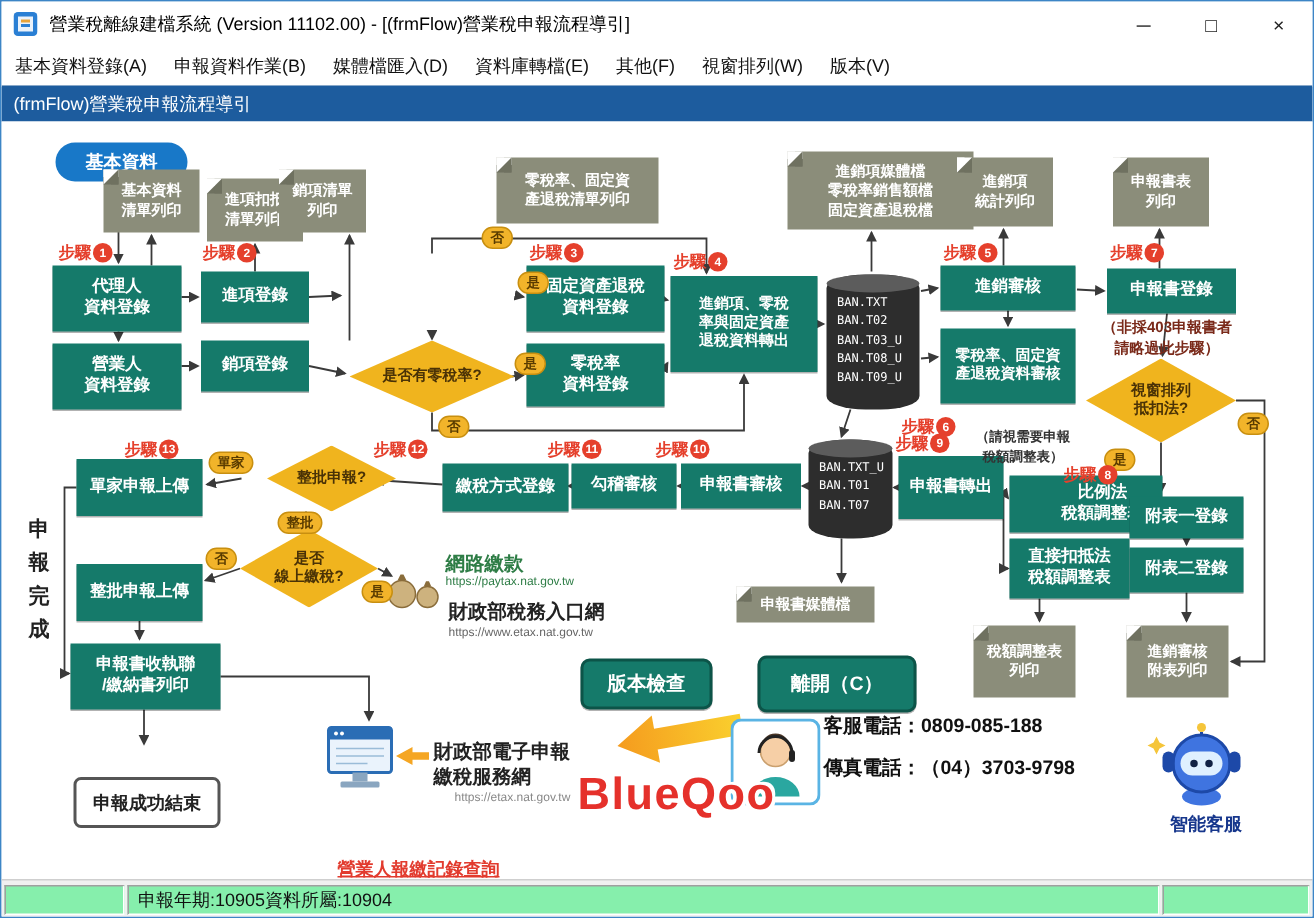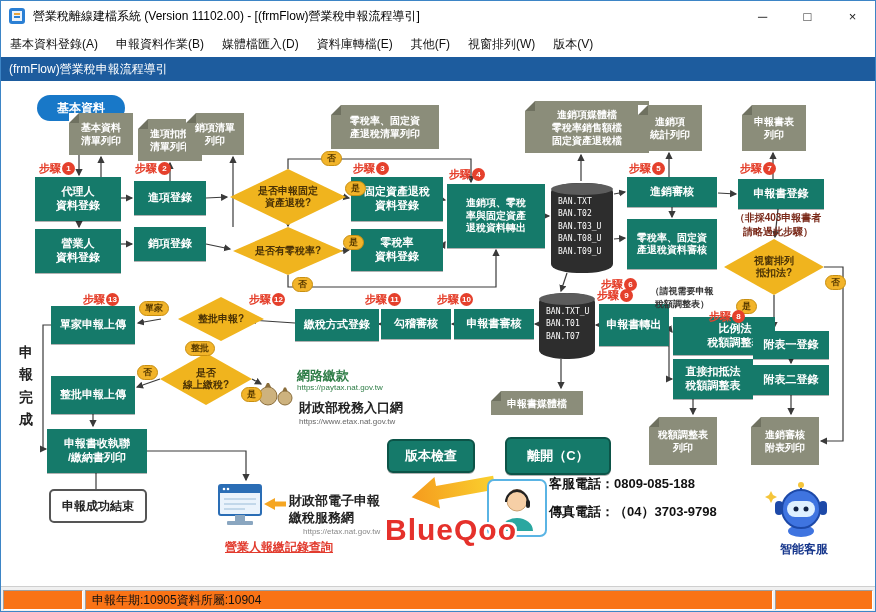--- a/index.html
+++ b/index.html
@@ -26,26 +26,26 @@
   .tag::before{content:"";position:absolute;left:0;top:0;width:0;height:0;border-style:solid;border-width:5px;border-color:#fff #6f7160 #6f7160 #fff;}
   .dia{position:absolute;background:#f0b41e;clip-path:polygon(50% 0,100% 50%,50% 100%,0 50%);color:#4a3206;font-weight:bold;font-size:10px;display:flex;align-items:center;justify-content:center;text-align:center;white-space:pre-line;line-height:1.2;z-index:2;}
   .oval{position:absolute;background:#f2b42a;border:1px solid #c88f10;border-radius:9px;font-size:9px;font-weight:bold;color:#5a3c00;padding:1px 5px;line-height:1.2;z-index:3;}
   .step{position:absolute;color:#e5402c;font-weight:bold;font-size:11px;display:inline-flex;align-items:center;gap:1px;z-index:3;white-space:nowrap;}
   .step .num{width:13px;height:13px;border-radius:50%;background:#e5402c;color:#fff;font-size:8px;line-height:13px;text-align:center;display:inline-block;font-weight:bold;}
   .cyl{position:absolute;background:#2d2d2d;border-radius:26px/9px;color:#fff;font-family:"DejaVu Sans Mono",monospace;font-size:8px;line-height:1.55;white-space:pre-line;padding:13px 0 0 7px;box-sizing:border-box;z-index:2;}
   .cyl::before{content:"";position:absolute;left:0;top:0;width:100%;height:12px;border-radius:50%;background:#5c5c5c;}
   .pill{position:absolute;background:#1878c8;color:#fff;font-weight:bold;font-size:12px;border-radius:13px;display:flex;align-items:center;justify-content:center;z-index:2;}
   .success{position:absolute;background:#fff;border:2px solid #555;border-radius:5px;color:#222;font-weight:bold;font-size:12px;display:flex;align-items:center;justify-content:center;z-index:2;}
   .txt{position:absolute;white-space:pre-line;z-index:3;}
-  .link{color:#e23b2e;text-decoration:underline;font-weight:bold;font-size:12px;}
+  .link{color:#e23b2e;text-decoration:underline;font-weight:bold;font-size:12px;margin-top:32px;}
   .watermark{position:absolute;font-size:30px;font-weight:bold;color:#e5312b;letter-spacing:1px;z-index:5;
     text-shadow:-2px -2px 0 #fff,2px -2px 0 #fff,-2px 2px 0 #fff,2px 2px 0 #fff;}
   
   .statusbar{position:absolute;left:0;top:585px;width:100%;height:27px;background:#f0f0f0;border-top:1px solid #cfcfcf;box-sizing:border-box;}
-  .panel{position:absolute;top:3px;height:20px;border:1px solid;border-color:#9f9f9f #fff #fff #9f9f9f;font-size:12px;display:flex;align-items:center;padding-left:6px;box-sizing:border-box;color:#111;background:#f97316;}
+  .panel{position:absolute;top:3px;height:20px;border:1px solid;border-color:#9f9f9f #fff #fff #9f9f9f;font-size:12px;display:flex;align-items:center;padding-left:6px;box-sizing:border-box;color:#111;background:#86efac;}
 </style>
 </head>
 <body>
 
 <div class="window">
 
   <div class="titlebar">
     <span class="a" style="left:8px;top:7px;width:16px;height:16px;">
       <svg width="16" height="16">
           <rect width="16" height="16" rx="3" fill="#2a7fd4"></rect>
@@ -183,22 +183,20 @@
     <div class="node" style="left:672px;top:278px;width:80px;height:40px;">直接扣抵法
 稅額調整表</div>
     <div class="node" style="left:752px;top:250px;width:76px;height:28px;">附表一登錄</div>
     <div class="node" style="left:752px;top:284px;width:76px;height:30px;">附表二登錄</div>
     <div class="node" style="left:50px;top:295px;width:84px;height:38px;">整批申報上傳</div>
     <div class="node" style="left:46px;top:348px;width:100px;height:44px;">申報書收執聯
 /繳納書列印</div>
     <div class="node btn" style="left:386px;top:358px;width:84px;height:30px;">版本檢查</div>
     <div class="node btn" style="left:504px;top:356px;width:102px;height:34px;">離開（C）</div>
 
-    <div class="dia" style="left:229px;top:88px;width:116px;height:56px;">是否申報固定
-資產退稅?</div>
     <div class="dia" style="left:232px;top:146px;width:110px;height:48px;">是否有零稅率?</div>
     <div class="dia" style="left:723px;top:158px;width:100px;height:56px;">視窗排列
 抵扣法?</div>
     <div class="dia" style="left:177px;top:216px;width:86px;height:44px;">整批申報?</div>
     <div class="dia" style="left:159px;top:272px;width:92px;height:52px;">是否
 線上繳稅?</div>
 
     <div class="oval" style="left:320px;top:70px;">否</div>
     <div class="oval" style="left:344px;top:100px;">是</div>
     <div class="oval" style="left:342px;top:154px;">是</div>
@@ -287,21 +285,21 @@
 成</div>
     <div class="txt" style="left:288px;top:412px;width:120px;font-size:13px;font-weight:bold;color:#222;text-align:left;line-height:1.3;">財政部電子申報
 繳稅服務網</div>
     <div class="txt" style="left:302px;top:446px;font-size:8px;color:#888;">https://etax.nat.gov.tw</div>
     <div class="txt link" style="left:224px;top:458px;">營業人報繳記錄查詢</div>
     <div class="watermark" style="left:384px;top:432px;">BlueQoo</div>
     <div class="txt" style="left:548px;top:394px;font-size:13px;font-weight:bold;color:#111;">客服電話：0809-085-188</div>
     <div class="txt" style="left:548px;top:422px;font-size:13px;font-weight:bold;color:#111;">傳真電話：（04）3703-9798</div>
     <div class="txt" style="left:768px;top:460px;width:70px;font-size:12px;font-weight:bold;color:#16368c;text-align:center;">智能客服</div>
 
-    <div class="success" style="left:48px;top:408px;width:94px;height:30px;">申報成功結束</div>
+    <div class="success" style="left:48px;top:437px;width:94px;height:30px;">申報成功結束</div>
 
     <div class="a" style="left:254px;top:296px;width:44px;height:30px;z-index:2;">
       <svg width="44" height="30" viewBox="0 0 44 30">
         <circle cx="13" cy="19" r="9" fill="#cdb27e" stroke="#8a6d3b"></circle>
         <path d="M10 10 L16 10 L14 6 L12 6 Z" fill="#8a6d3b"></path>
         <circle cx="30" cy="21" r="7" fill="#cdb27e" stroke="#8a6d3b"></circle>
         <path d="M27.5 14 L32.5 14 L31 10.5 L29 10.5 Z" fill="#8a6d3b"></path>
       </svg>
     </div>
     <div class="a" style="left:214px;top:402px;width:52px;height:48px;z-index:2;">

